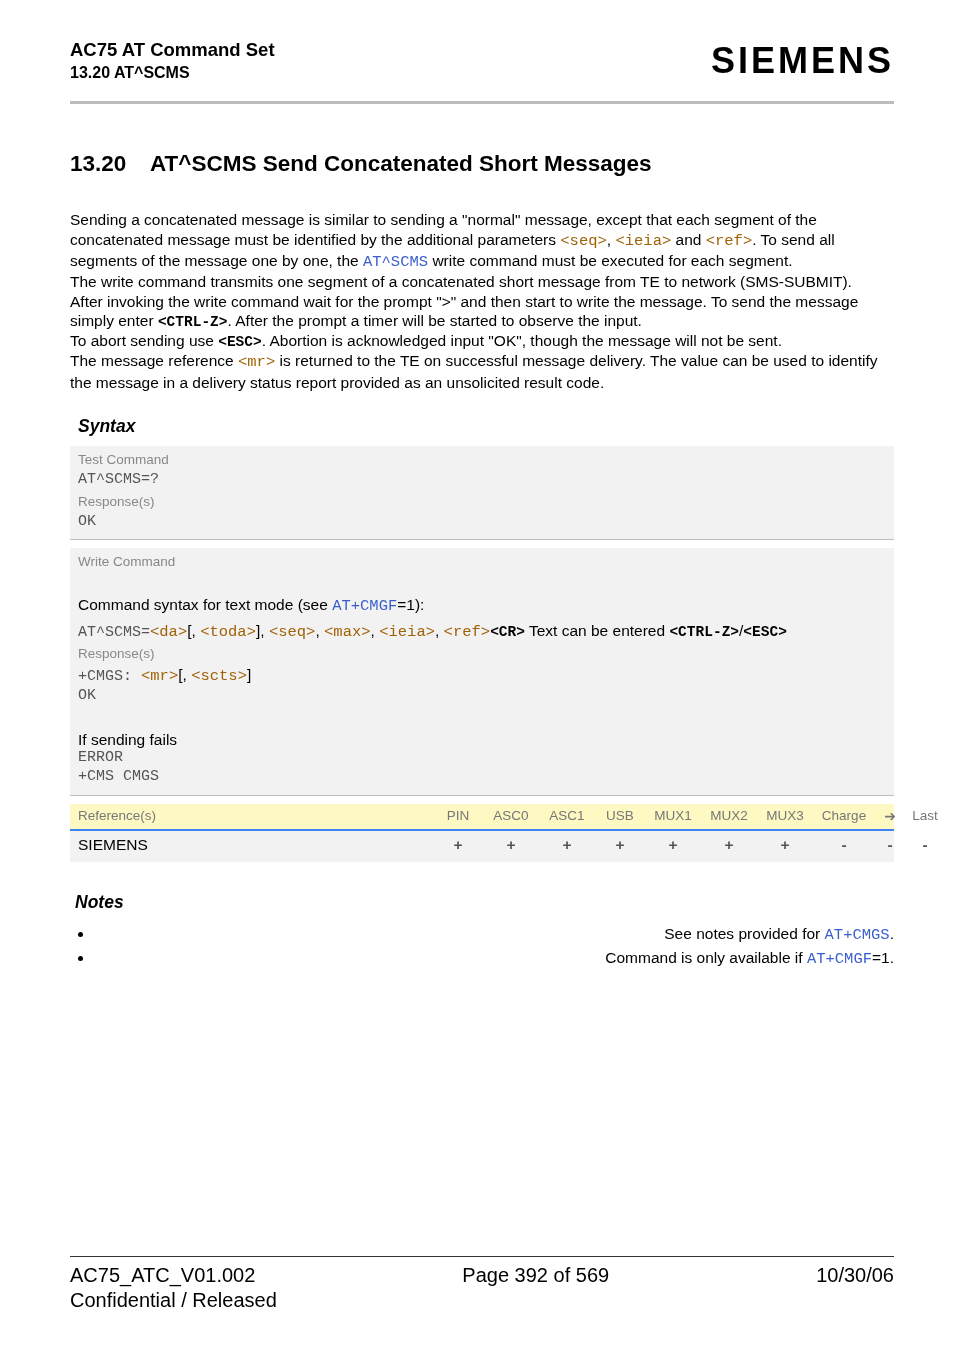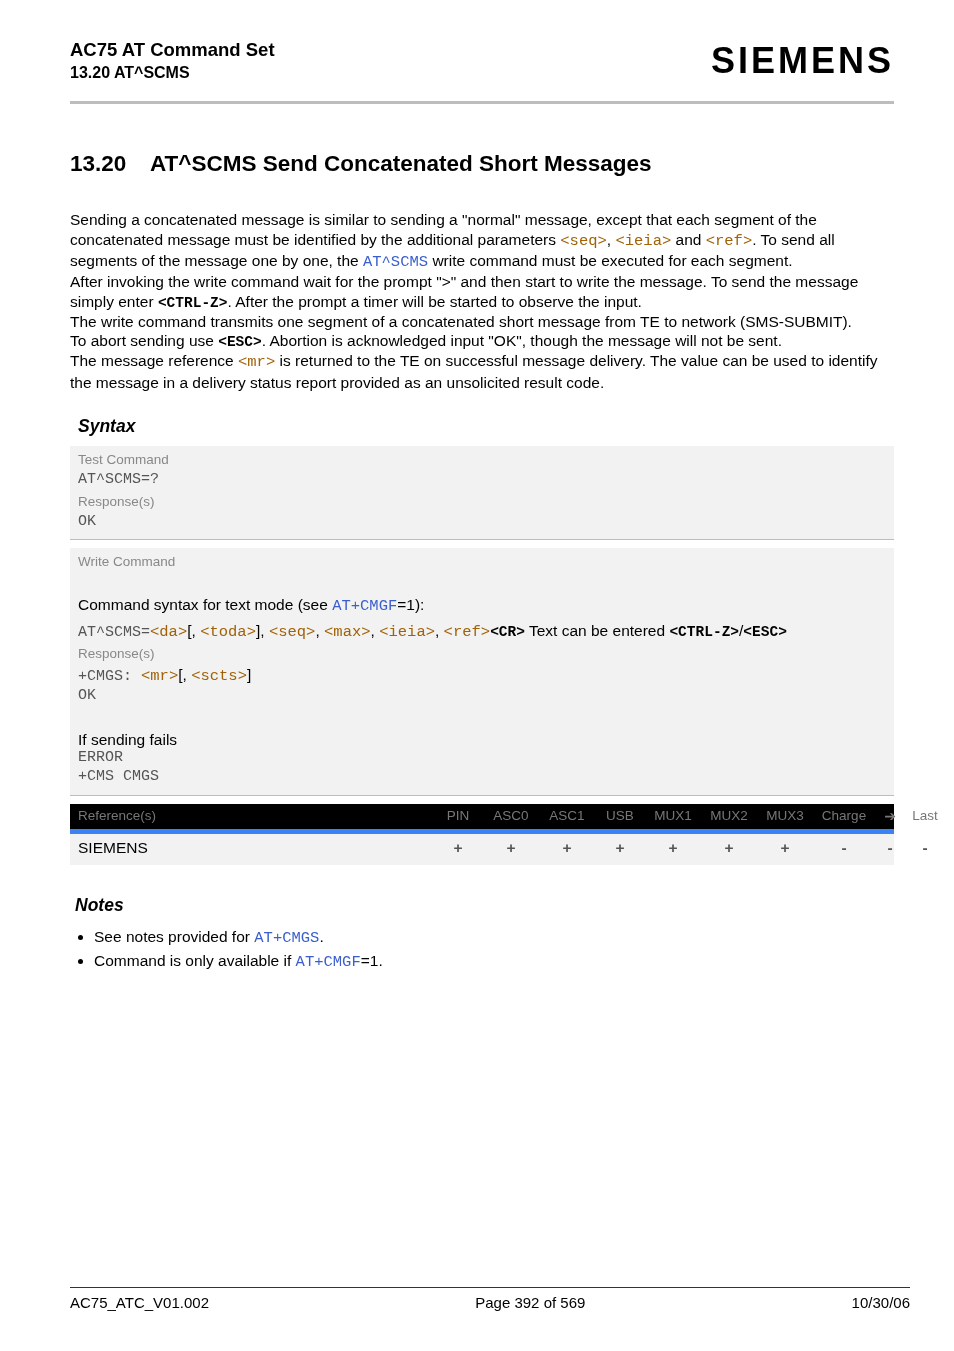--- a/index.html
+++ b/index.html
@@ -63,22 +63,22 @@
     padding: 6px 8px 8px 8px;
   }
   .box .box-label { color: #888; font-size: 13.5px; margin-bottom: 2px; }
   .box .mono { font-family: "Courier New", monospace; color: #555; font-size: 15px; }
   .box .text { color: #000; font-size: 15.5px; margin-top: 24px; }
   .box-gap { height: 8px; }
   .ref-grid {
     display: grid;
     grid-template-columns: 355px 50px 56px 56px 50px 56px 56px 56px 62px 30px 40px;
     align-items: center;
-    background: #000000;
-    border-bottom: 5px solid #3b82f6;
+    background: #fef9c3;
+    border-bottom: 2px solid #3b82f6;
     padding: 4px 8px;
     font-size: 13.5px;
     color: #777;
   }
   .ref-grid .hcell { text-align: center; }
   .ref-grid2 {
     display: grid;
     grid-template-columns: 355px 50px 56px 56px 50px 56px 56px 56px 62px 30px 40px;
     align-items: center;
     background: #f2f2f2;
@@ -87,28 +87,28 @@
   }
   .ref-grid2 .siemens { color: #000; }
   .ref-grid2 .vcell { text-align: center; font-weight: bold; color: #555; }
   .arrow { font-size: 14px; }
   .notes-title {
     font-style: italic;
     font-weight: bold;
     font-size: 17.5px;
     margin: 30px 0 10px 5px;
   }
-  ul.notes { margin: 0; padding-left: 24px; }
+  ul.notes { margin: 0; padding-left: 24px; text-align: right; }
   ul.notes li { margin: 2px 0; }
   .footer {
     position: absolute;
     left: 70px;
-    right: 44px;
+    right: 60px;
     bottom: 38px;
-    font-size: 15px;
+    font-size: 20px;
   }
   .footer-rule {
     border: none;
     border-top: 1px solid #333;
     margin: 0 0 6px 0;
   }
   .footer-row {
     display: flex;
     justify-content: space-between;
   }
@@ -130,24 +130,24 @@
 
   <h1 class="sec-heading">
     <span class="sec-num">13.20</span>
     <span>AT^SCMS   Send Concatenated Short Messages</span>
   </h1>
 
   <div class="intro">
     <p>
       <span>Sending a concatenated message is similar to sending a "normal" message, except that each segment of the concatenated message must be identified by the additional parameters </span><span class="param">&lt;seq&gt;</span><span>, </span><span class="param">&lt;ieia&gt;</span><span> and </span><span class="param">&lt;ref&gt;</span><span>. To send all segments of the message one by one, the </span><span class="cmd-link">AT^SCMS</span><span> write command must be executed for each segment.</span>
     </p>
+    <p>The write command transmits one segment of a concatenated short message from TE to network (SMS-SUBMIT).</p>
     <p>
       <span>After invoking the write command wait for the prompt "&gt;" and then start to write the message. To send the message simply enter </span><span class="mono-keyword">&lt;CTRL-Z&gt;</span><span>. After the prompt a timer will be started to observe the input.</span>
     </p>
-    <p>The write command transmits one segment of a concatenated short message from TE to network (SMS-SUBMIT).</p>
     <p>
       <span>To abort sending use </span><span class="mono-keyword">&lt;ESC&gt;</span><span>. Abortion is acknowledged input "OK", though the message will not be sent.</span>
     </p>
     <p>
       <span>The message reference </span><span class="param">&lt;mr&gt;</span><span> is returned to the TE on successful message delivery. The value can be used to identify the message in a delivery status report provided as an unsolicited result code.</span>
     </p>
   </div>
 
   <div class="syntax-title">Syntax</div>
 
@@ -219,15 +219,16 @@
     </li>
   </ul>
 
   <div class="footer">
     <hr class="footer-rule">
     <div class="footer-row">
       <span>AC75_ATC_V01.002</span>
       <span>Page 392 of 569</span>
       <span>10/30/06</span>
     </div>
+    <div class="confidential">Confidential / Released</div>
   </div>
 
 </div>
 
 </body></html>

